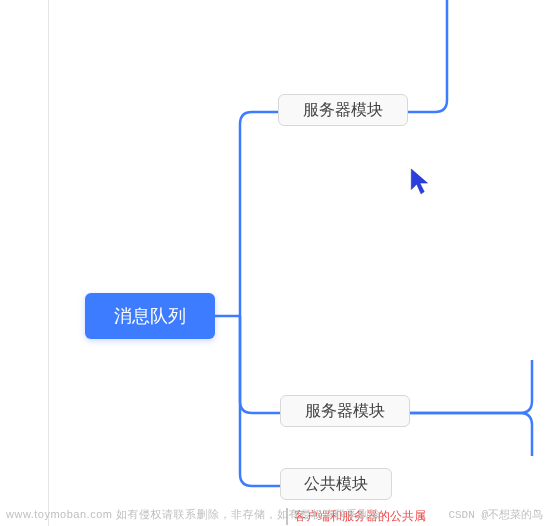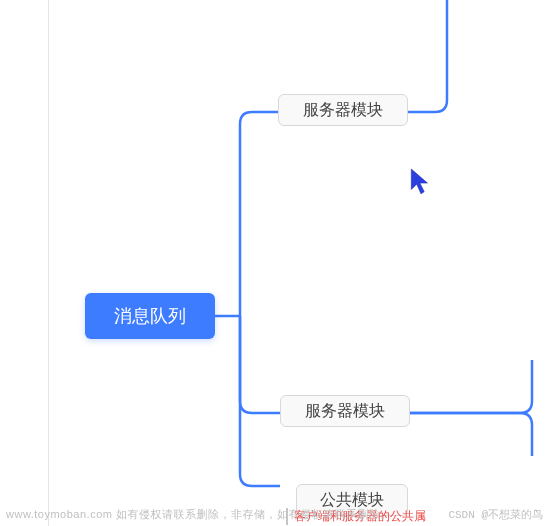--- a/index.html
+++ b/index.html
@@ -41,21 +41,21 @@
       border: 1px solid #d8d8d8;
       background: #f9f9f9;
       display: flex;
       align-items: center;
       justify-content: center;
       font-size: 16px;
       color: #444;
     }
     .child-server { left: 278px; top: 94px; width: 130px; }
     .child-client { left: 280px; top: 395px; width: 130px; }
-    .child-public { left: 280px; top: 484px; width: 112px; margin-left: 16px; }
+    .child-public { left: 280px; top: 468px; width: 112px; }
     .public-desc {
       position: absolute;
       left: 286px;
       top: 508px;
       font-size: 12px;
       color: #ef4444;
       border-left: 2px solid #c5c5c5;
       padding-left: 6px;
     }
     .watermark-left {

